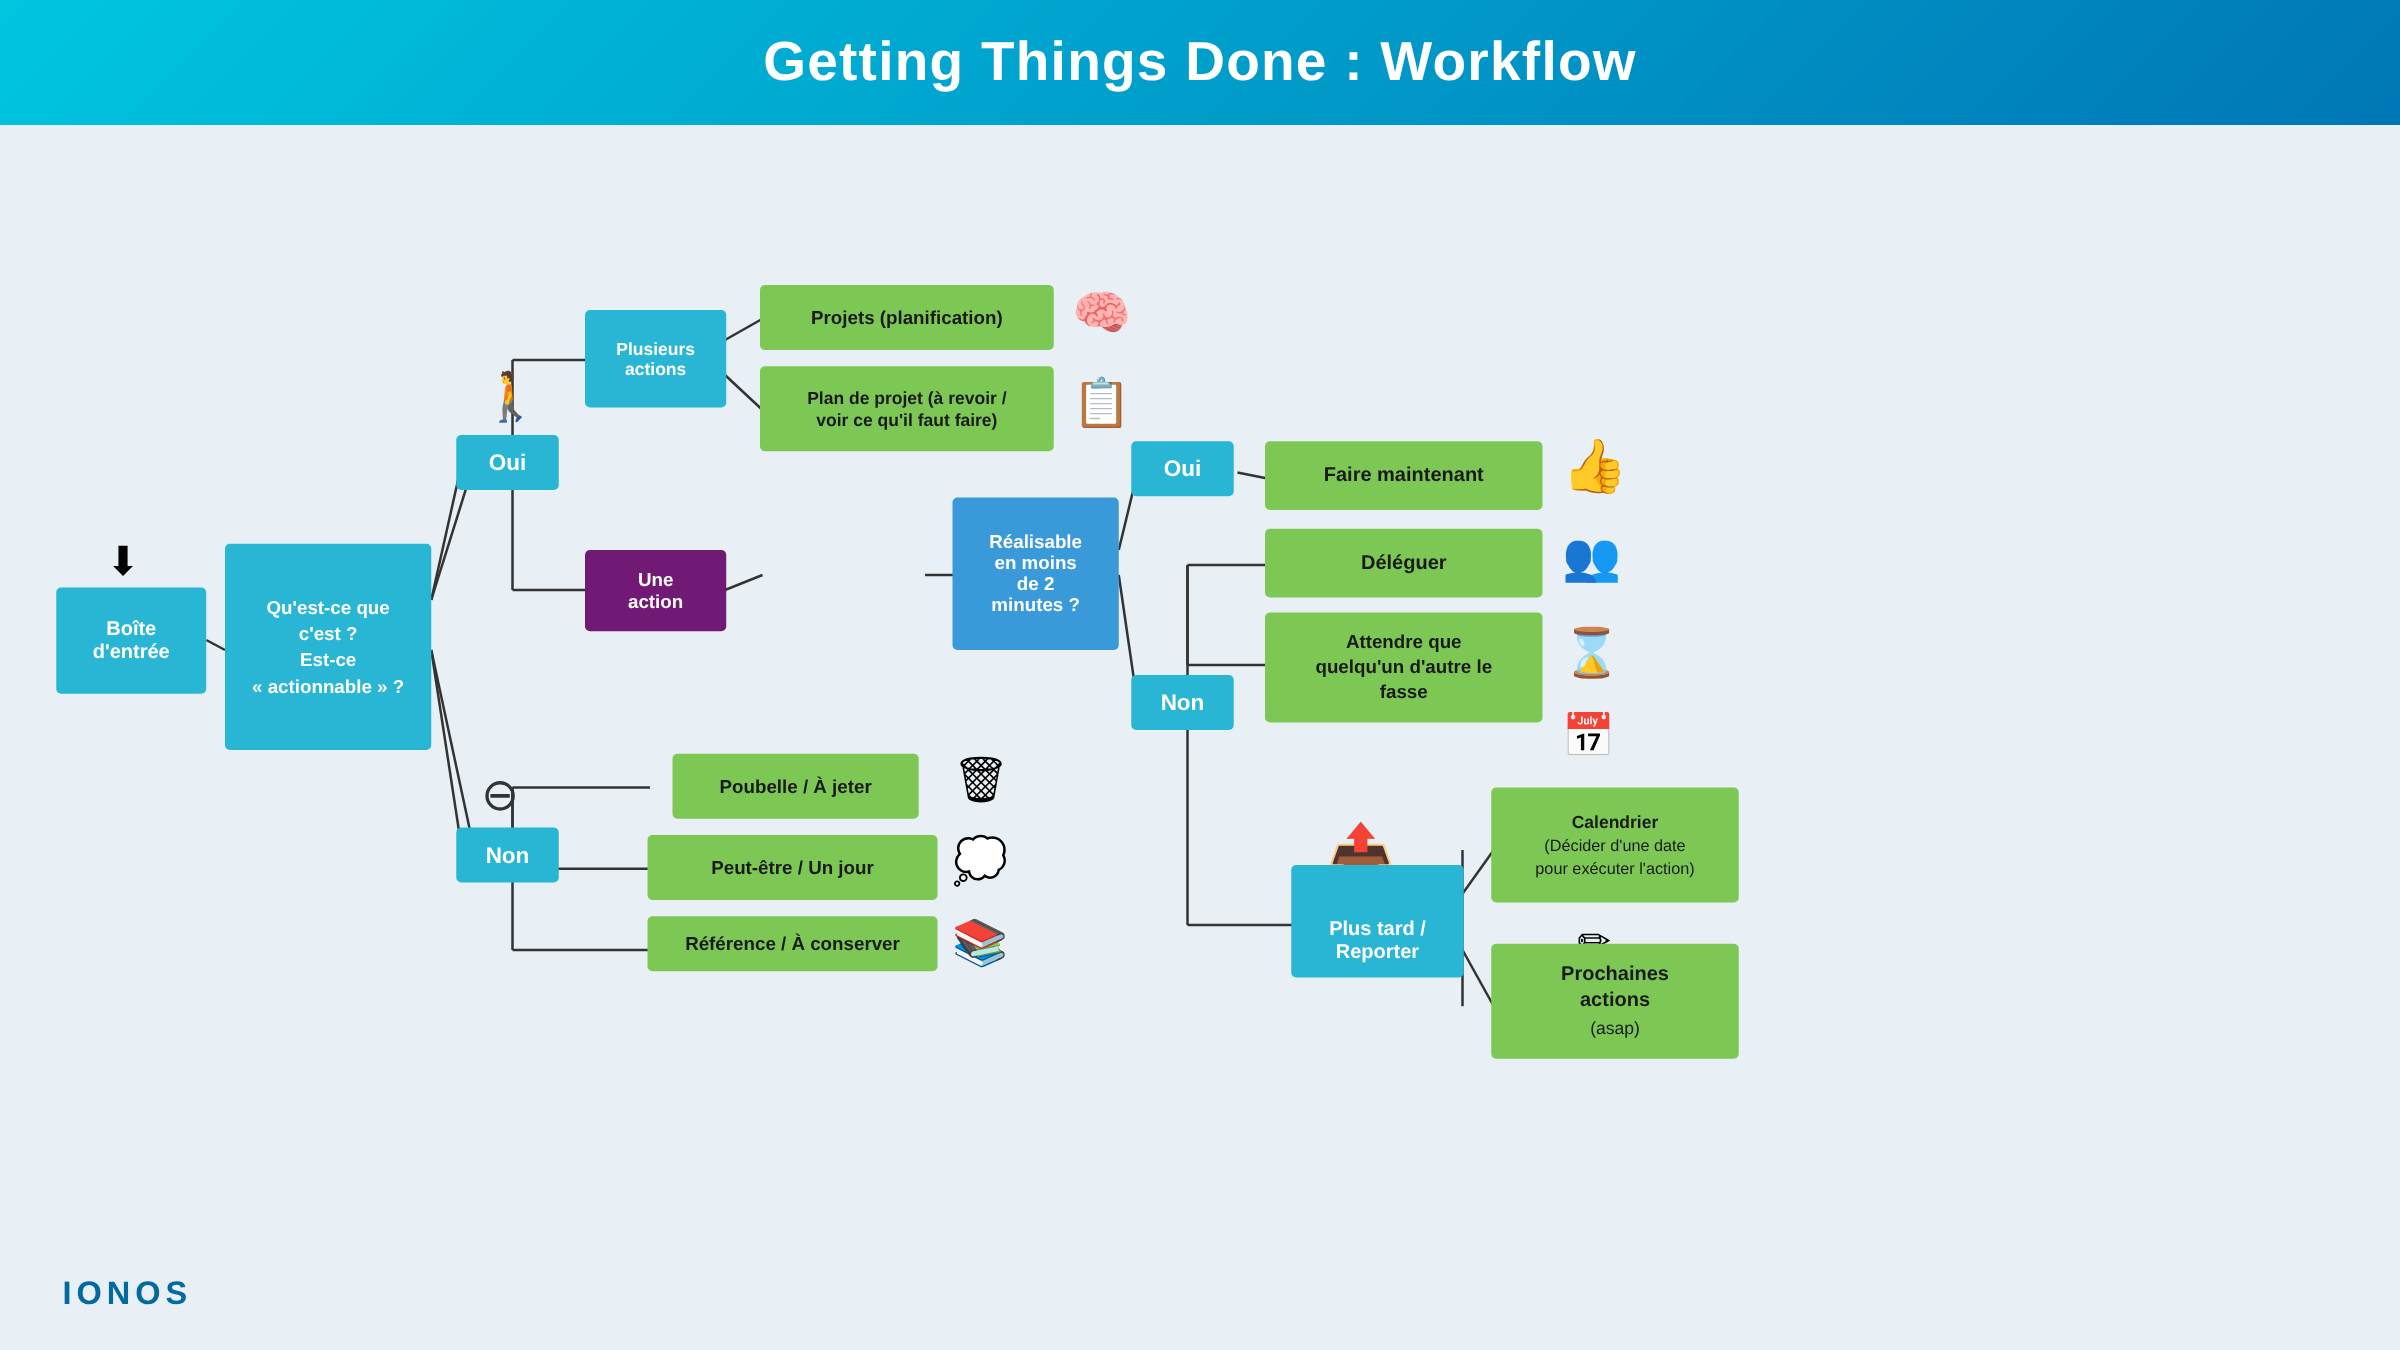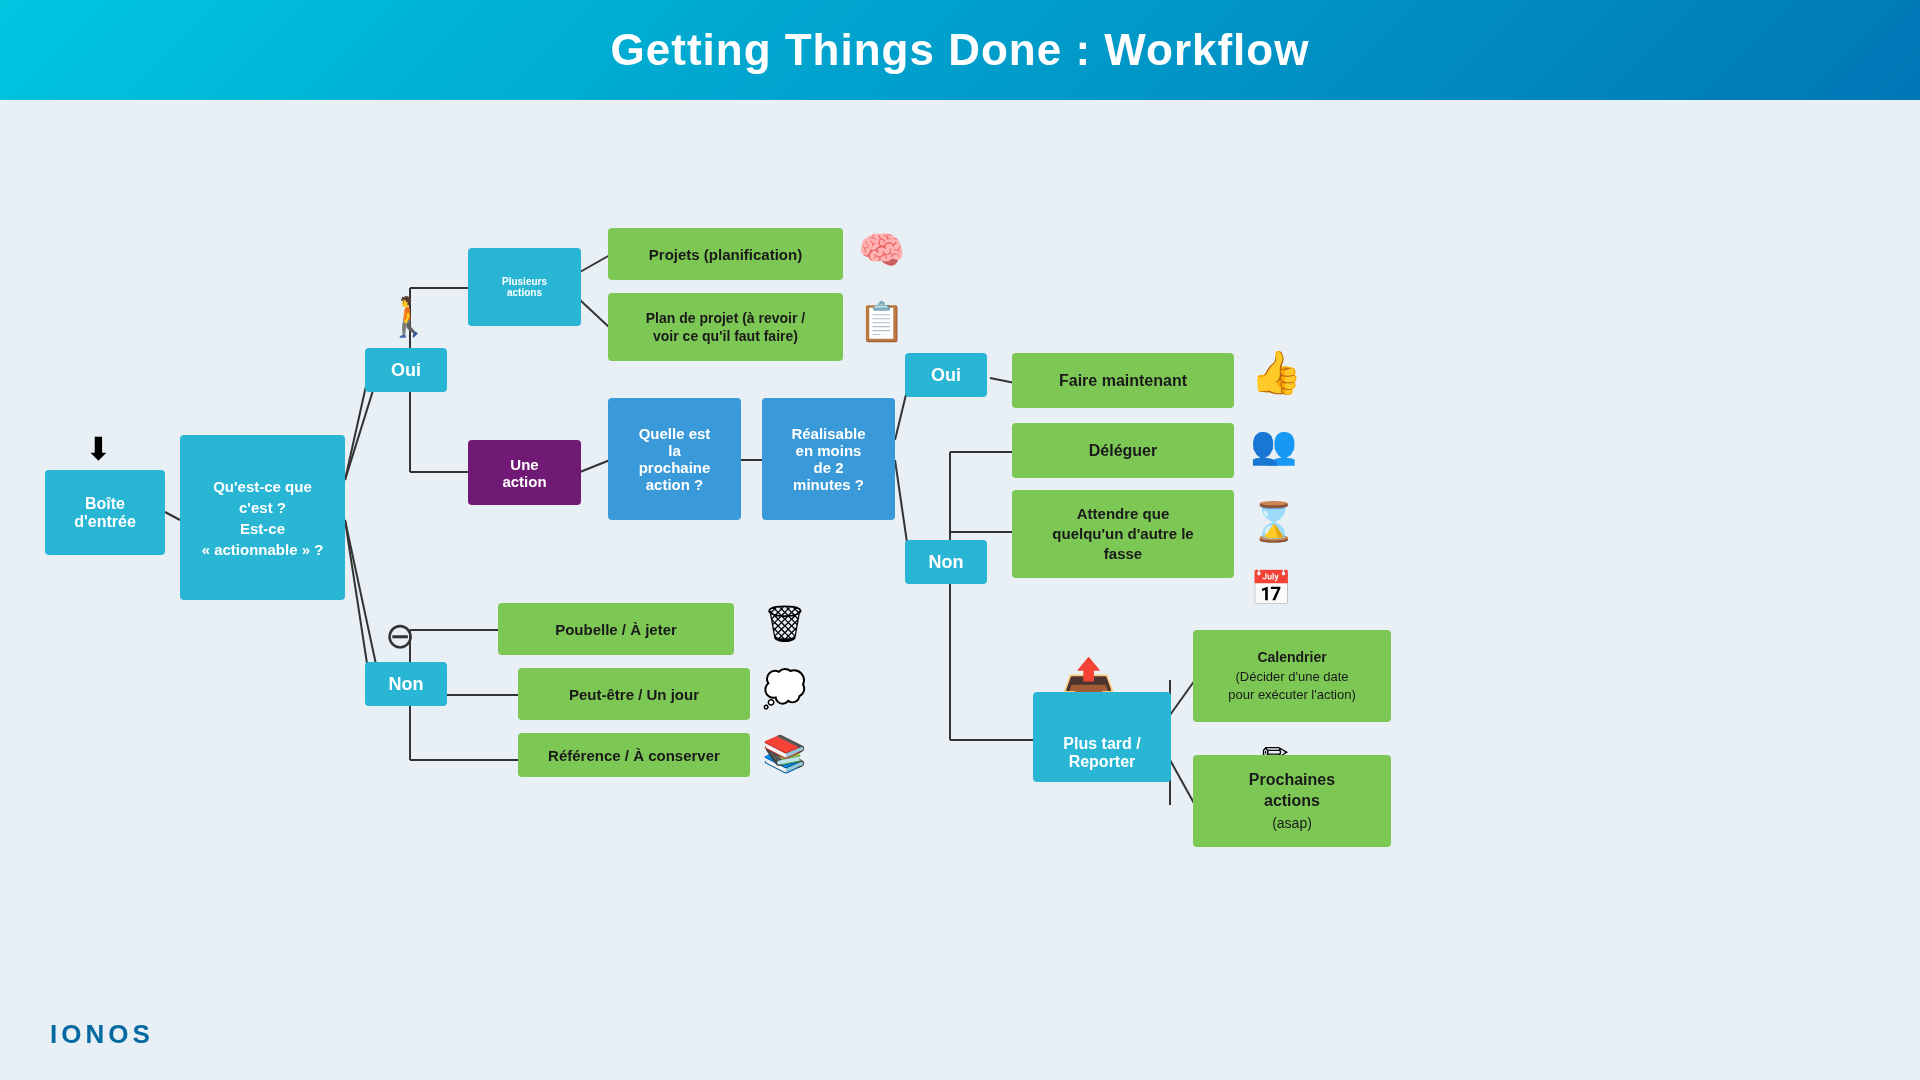--- a/index.html
+++ b/index.html
@@ -159,21 +159,21 @@
 
   <div class="box box-blue" style="left:365px; top:248px; width:82px; height:44px; font-size:18px; font-weight:800; background:#29b6d5;">
     <span>Oui</span>
   </div>
 
   <div class="icon-box" style="left:385px; top:515px; font-size:36px; color:#333;">⊖</div>
   <div class="box box-blue" style="left:365px; top:562px; width:82px; height:44px; font-size:18px; font-weight:800; background:#29b6d5;">
     <span>Non</span>
   </div>
 
-  <div class="box box-blue" style="left:468px; top:148px; width:113px; height:78px; font-size:10px; font-weight:800; background:#29b6d5;">
+  <div class="box box-blue" style="left:468px; top:148px; width:113px; height:78px; font-size:14px; font-weight:800; background:#29b6d5;">
     <span style="white-space:pre-line;">Plusieurs
 actions</span>
   </div>
 
   <div class="box box-blue" style="left:468px; top:340px; width:113px; height:65px; font-size:15px; font-weight:800; background:#701a75;">
     <span style="white-space:pre-line;">Une
 action</span>
   </div>
 
   <div class="box box-green" style="left:608px; top:128px; width:235px; height:52px; font-size:15px;">
@@ -181,35 +181,29 @@
   </div>
 
   <div class="icon-box" style="left:858px; top:128px; font-size:38px;">🧠</div>
 
   <div class="box box-green" style="left:608px; top:193px; width:235px; height:68px; font-size:14px; line-height:1.3; text-align:center;">
     <span>Plan de projet (à revoir /<br>voir ce qu'il faut faire)</span>
   </div>
 
   <div class="icon-box" style="left:858px; top:200px; font-size:38px;">📋</div>
 
-  <div class="box box-blue-dark" style="left:608px; top:298px; width:133px; height:122px; font-size:15px; font-weight:800; background:#3a9ad9;">
-    <span style="white-space:pre-line;">Quelle est
-la
-prochaine
-action ?</span>
-  </div>
 
   <div class="box box-blue-dark" style="left:762px; top:298px; width:133px; height:122px; font-size:15px; font-weight:800; background:#3a9ad9;">
     <span style="white-space:pre-line;">Réalisable
 en moins
 de 2
 minutes ?</span>
   </div>
 
-  <div class="box box-green" style="left:498px; top:503px; width:236px; height:52px; font-size:15px;">
+  <div class="box box-green" style="left:538px; top:503px; width:197px; height:52px; font-size:15px;">
     <span>Poubelle / À jeter</span>
   </div>
   <div class="icon-box" style="left:762px; top:503px; font-size:36px;">🗑</div>
 
   <div class="box box-green" style="left:518px; top:568px; width:232px; height:52px; font-size:15px;">
     <span>Peut-être / Un jour</span>
   </div>
   <div class="icon-box" style="left:762px; top:568px; font-size:36px;">💭</div>
 
   <div class="box box-green" style="left:518px; top:633px; width:232px; height:44px; font-size:15px;">

